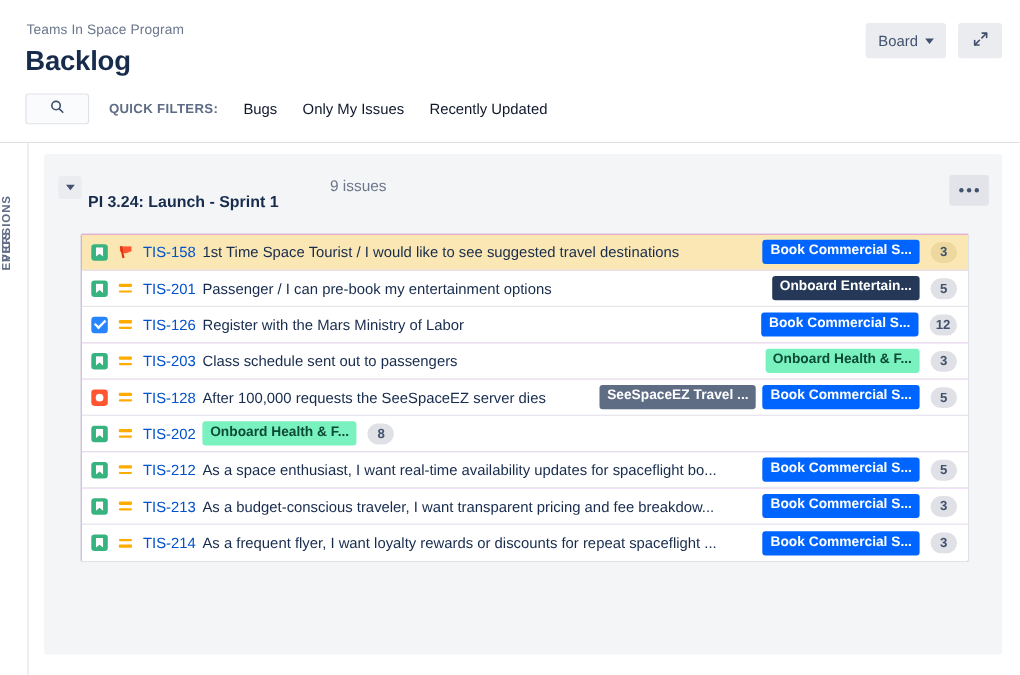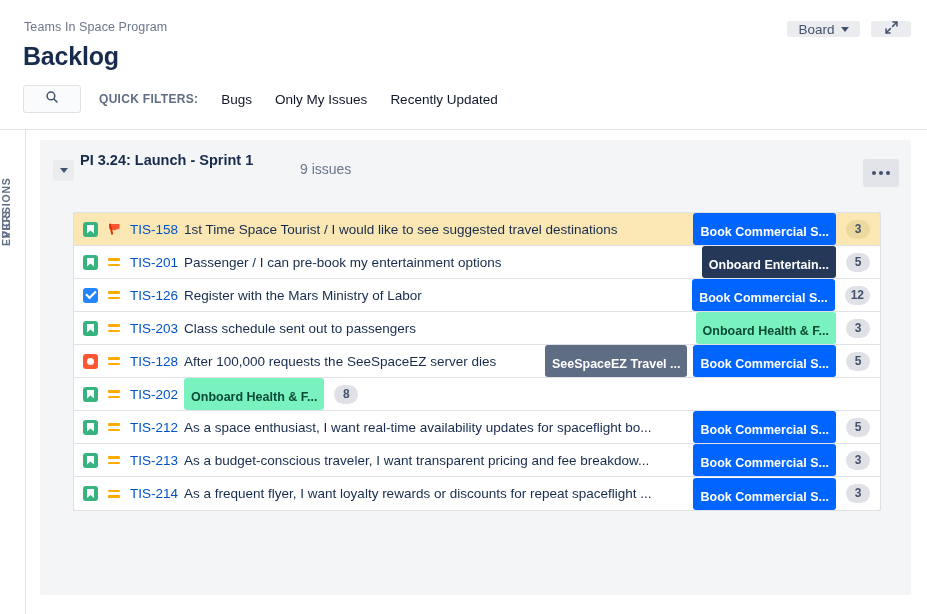--- a/index.html
+++ b/index.html
@@ -44,21 +44,21 @@
     position: absolute;
     right: 16px; top: 21px;
     display: flex;
     align-items: center;
     gap: 11px;
   }
   .btn-std {
     background: #EBECF0;
     border: none;
     border-radius: 3px;
-    height: 16px;
+    height: 32px;
     color: #42526E;
     font-family: "Liberation Sans", sans-serif;
     font-size: 13.5px;
     display: flex;
     align-items: center;
     justify-content: center;
     cursor: pointer;
     padding: 0 11px;
     gap: 6px;
   }
@@ -163,21 +163,21 @@
     cursor: pointer;
   }
   .caret-glyph {
     width: 0; height: 0;
     border-left: 4.5px solid transparent;
     border-right: 4.5px solid transparent;
     border-top: 5px solid #42526E;
   }
   .sprint-name {
     position: absolute;
-    left: 40px; top: 12px;
+    left: 40px; top: 36px;
     font-size: 14.5px;
     font-weight: bold;
     color: #172B4D;
   }
   .sprint-count {
     position: absolute;
     left: 260px; top: 21px;
     font-size: 14px;
     color: #6B778C;
   }
@@ -312,26 +312,26 @@
     flex: 1 1 auto;
     min-width: 0;
     white-space: nowrap;
     overflow: hidden;
     text-overflow: ellipsis;
     padding-right: 8px;
   }
 
   .lozenge {
     flex: 0 0 auto;
-    height: 32px;
+    height: 22px;
     line-height: 19px;
     border-radius: 3px;
     font-size: 12.5px;
     font-weight: bold;
-    padding: 10px 7px;
+    padding: 0 7px;
     margin-left: 6px;
     max-width: 152px;
     overflow: hidden;
     text-overflow: ellipsis;
     white-space: nowrap;
     box-sizing: border-box;
     cursor: pointer;
   }
   .estimate-badge {
     flex: 0 0 auto;

